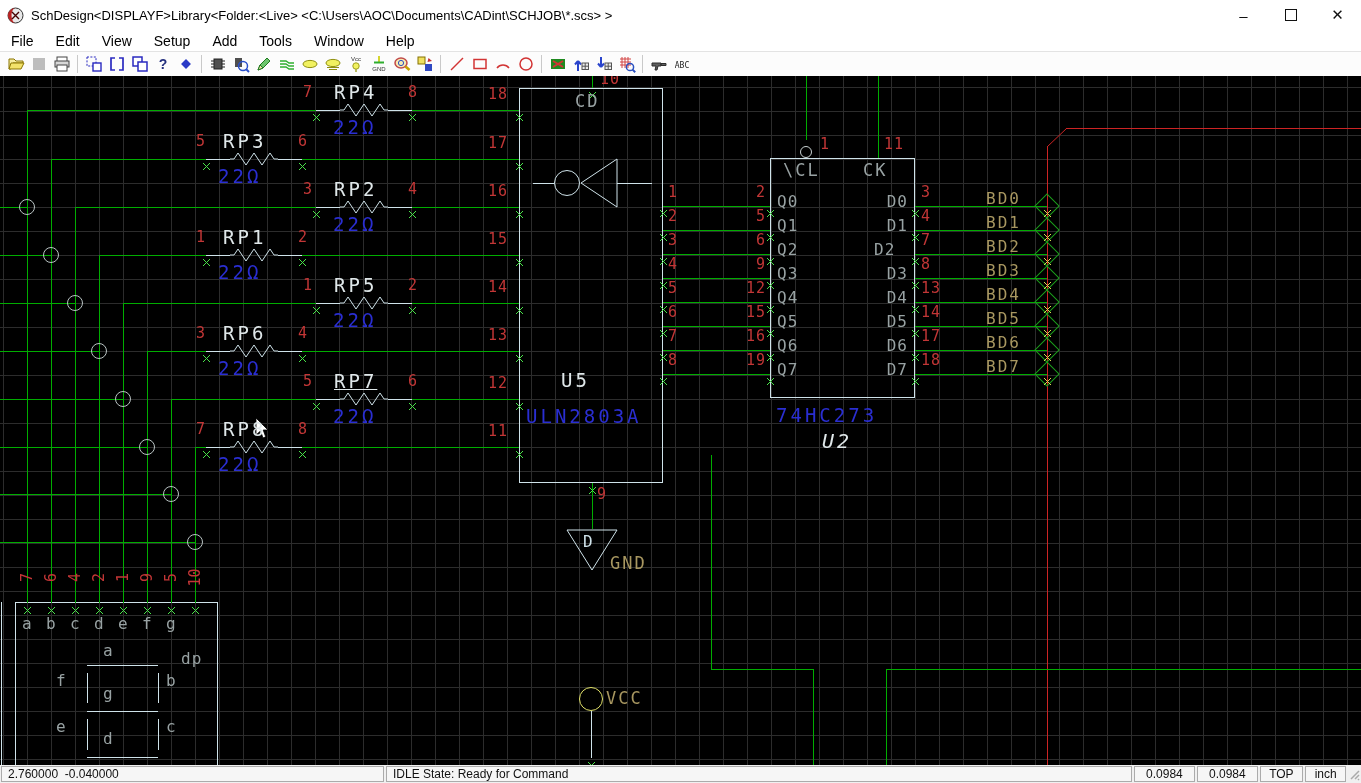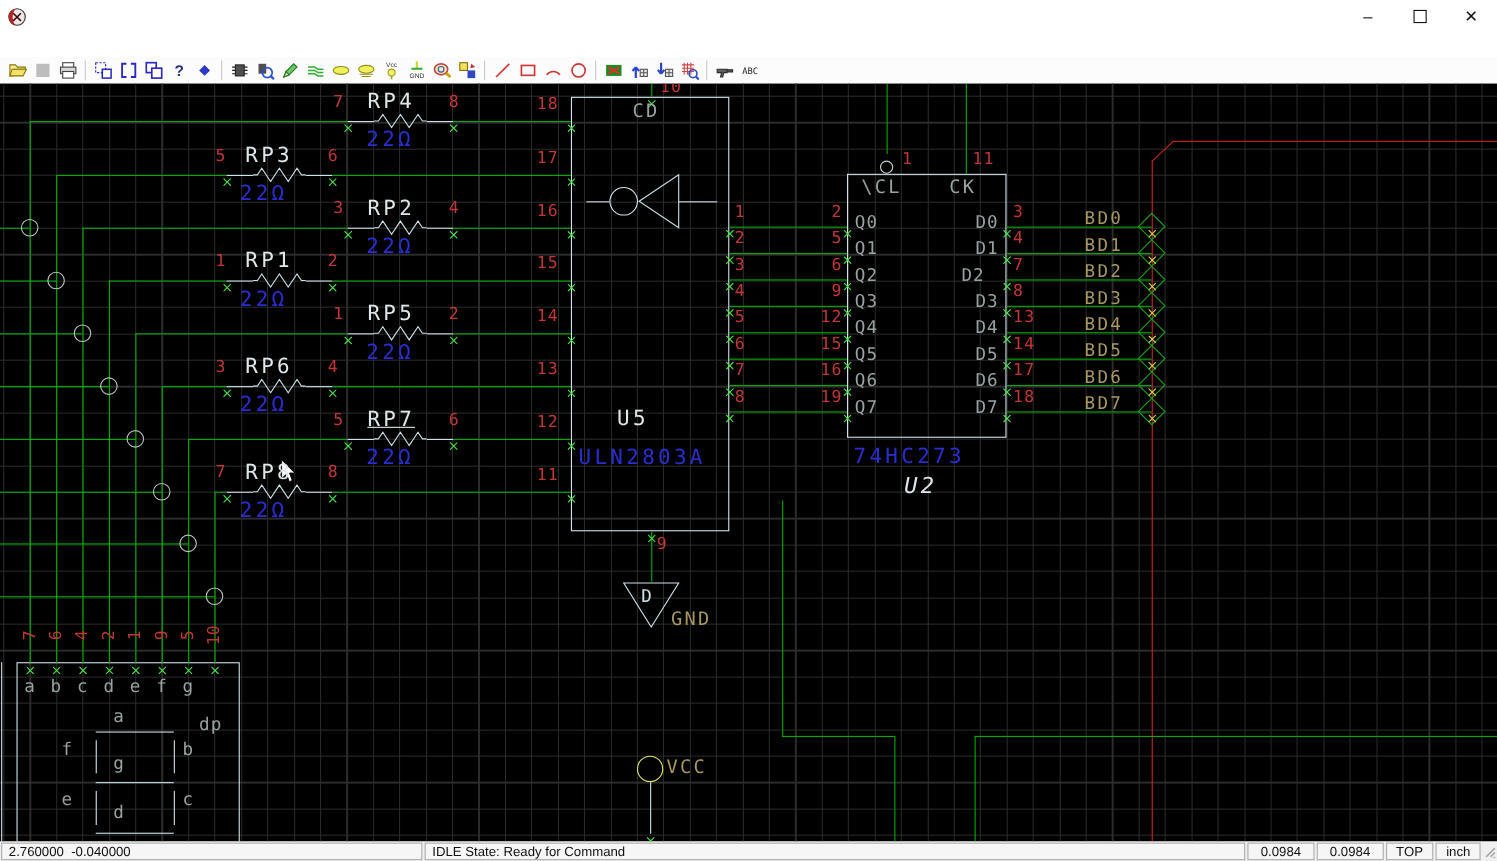--- a/index.html
+++ b/index.html
@@ -42,29 +42,40 @@
 <body>
 
 <div id="window">
 
   <div id="titlebar">
     <svg id="app-logo" viewBox="0 0 17 17">
       <circle cx="8.5" cy="8.5" r="7.5" fill="#e8e8e8" stroke="#333"></circle>
       <path d="M8.5 1a7.5 7.5 0 0 0 0 15 4 7.5 0 0 1 0-15z" fill="#b22"></path>
       <path d="M5 5l7 7M12 5l-7 7" stroke="#400" stroke-width="1.4"></path>
     </svg>
+    <span id="title-text">SchDesign&lt;DISPLAYF&gt;Library&lt;Folder:&lt;Live&gt; &lt;C:\Users\AOC\Documents\CADint\SCHJOB\*.scs&gt; &gt;</span>
     <div id="winbtns">
       <div class="winbtn">–</div>
       <div class="winbtn">
           <span class="maxglyph"></span>
         </div>
       <div class="winbtn">✕</div>
     </div>
   </div>
 
+  <div id="menubar">
+      <span class="menu-item">File</span>
+      <span class="menu-item">Edit</span>
+      <span class="menu-item">View</span>
+      <span class="menu-item">Setup</span>
+      <span class="menu-item">Add</span>
+      <span class="menu-item">Tools</span>
+      <span class="menu-item">Window</span>
+      <span class="menu-item">Help</span>
+    </div>
 
   <div id="toolbar">
       <span style="width: 4px;"></span>
       <span class="tbtn">
         <svg width="18" height="18" viewBox="0 0 18 18">
           <path d="M2 14V4h5l2 2h7v2H6l-2 6z" fill="#f6eda0" stroke="#8a7400"></path>
           <path d="M4 8h13l-3 6H2z" fill="#f2e26a" stroke="#8a7400"></path>
         </svg>
       </span>
       <span class="tbtn">

